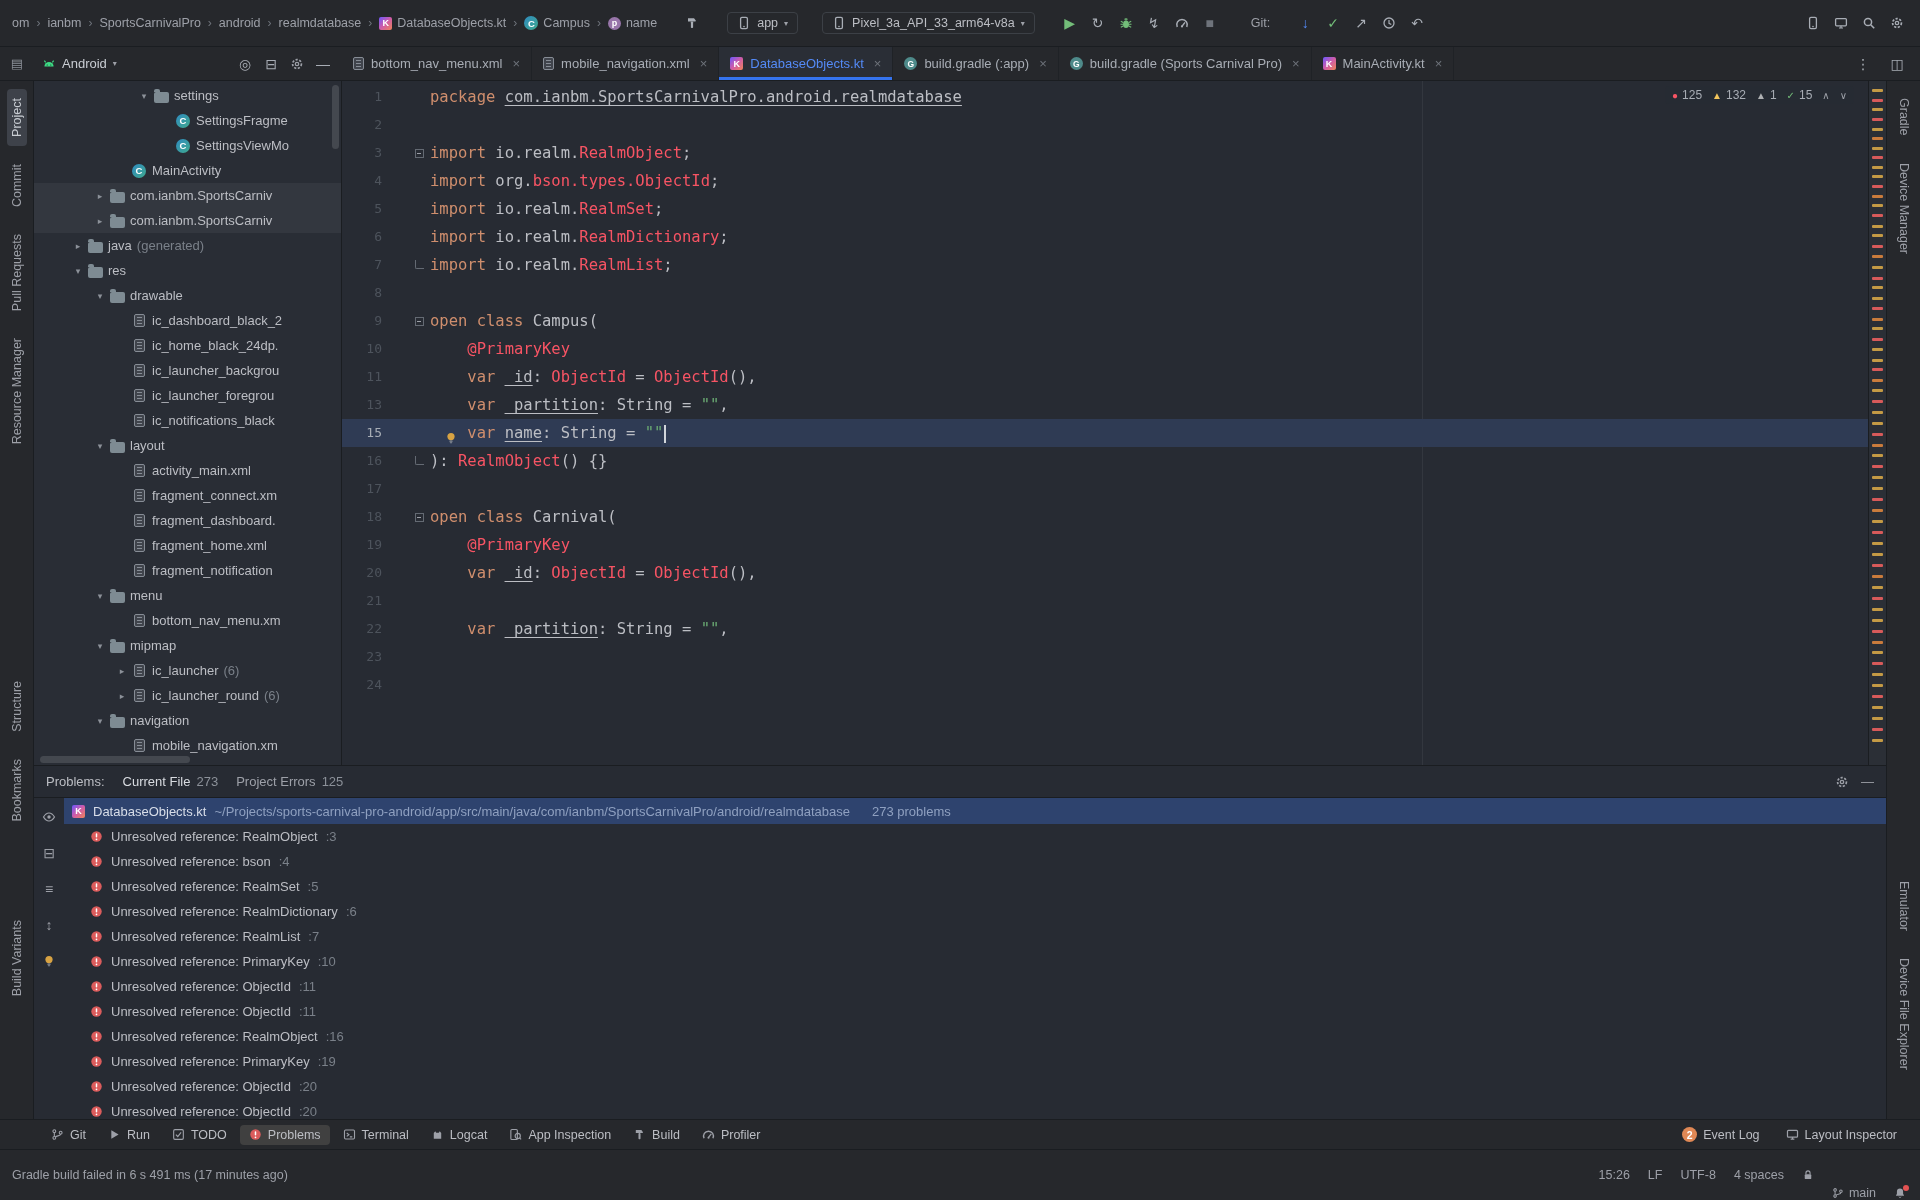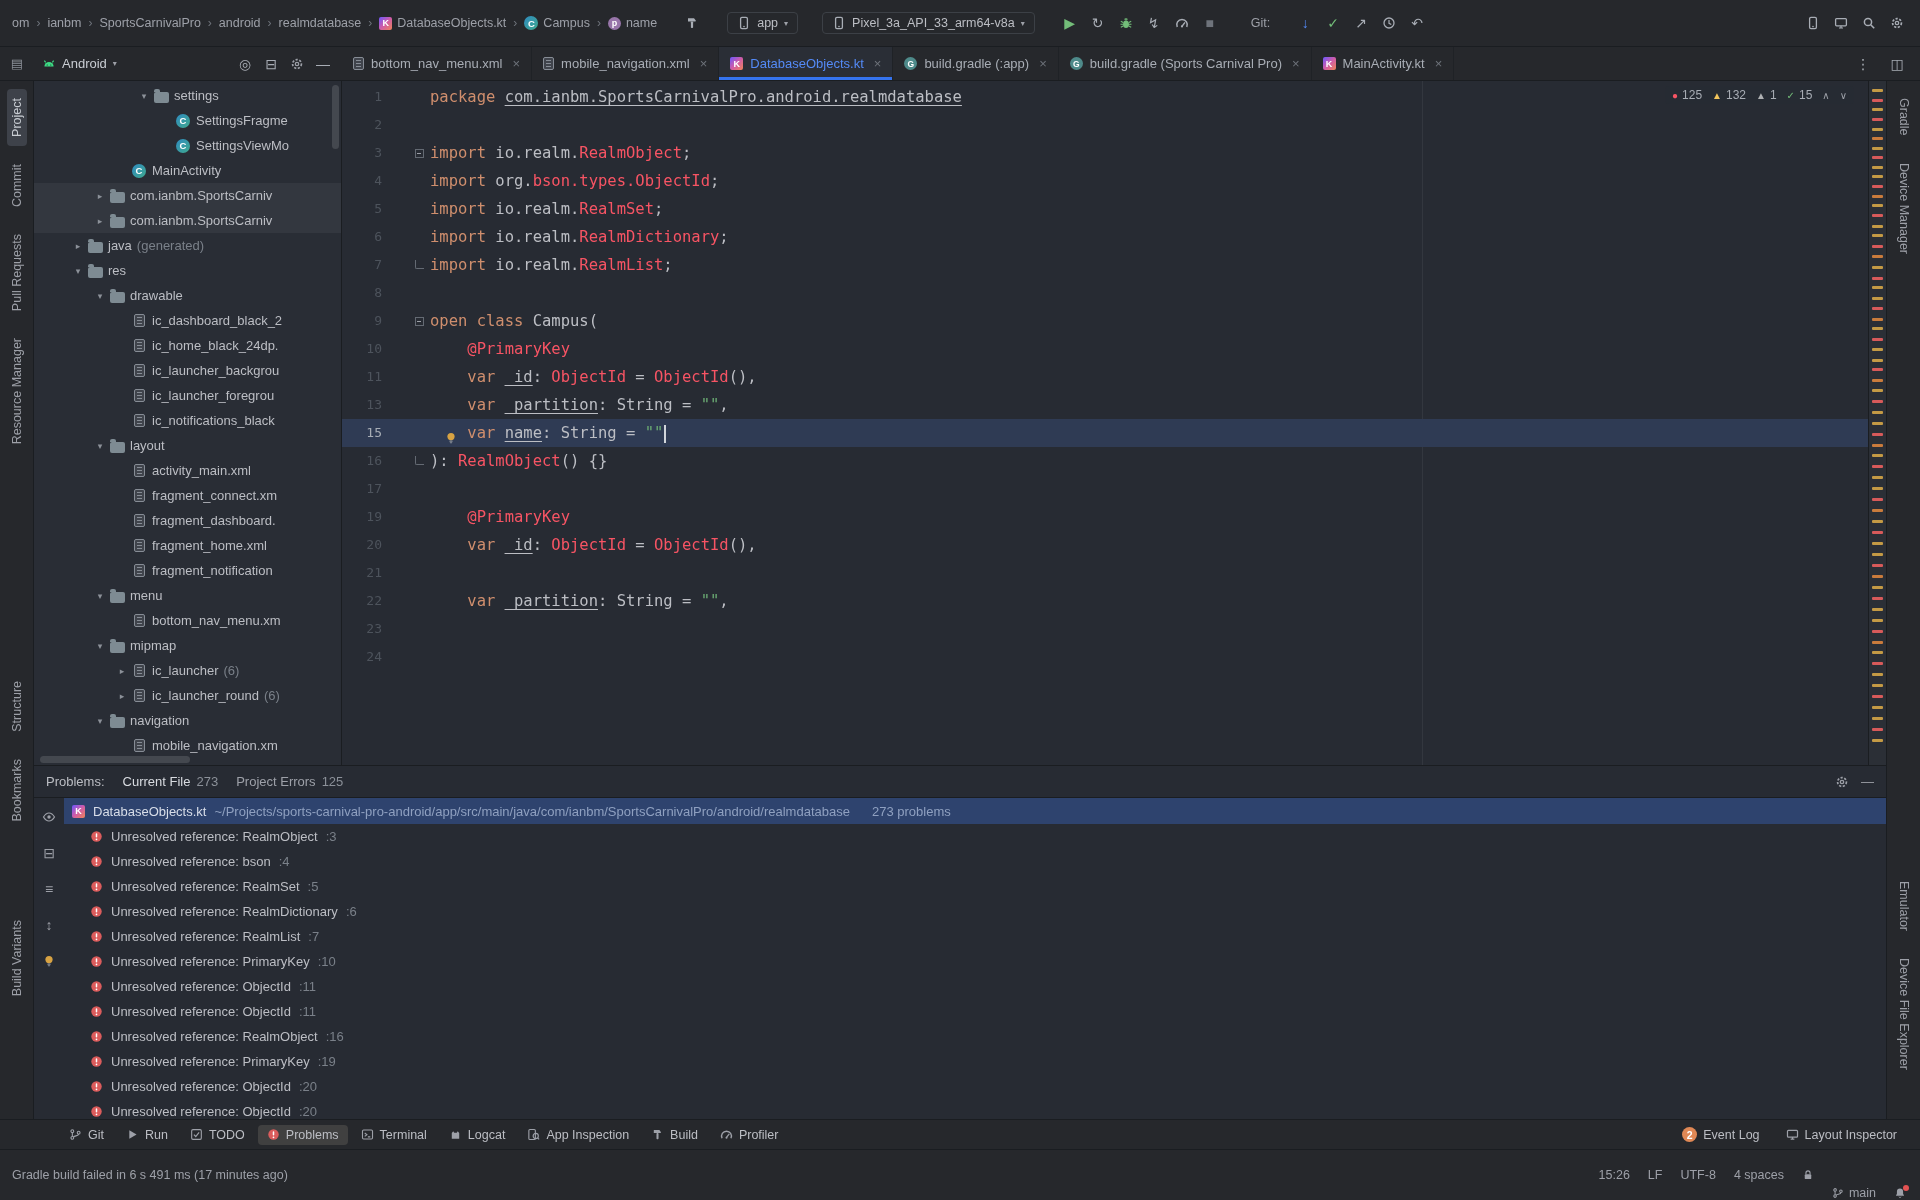--- a/index.html
+++ b/index.html
@@ -117,21 +117,21 @@
   #phdr{height:26px;background:#2E436E;display:flex;align-items:center;padding:0 8px;gap:8px;white-space:nowrap;}
   #phdr .pfile{color:#D8DEE9;}
   #phdr .ppath{color:#8FA0C0;}
   #phdr .pprob{color:#8FA0C0;margin-left:14px;}
   .prow{height:25px;display:flex;align-items:center;padding-left:26px;gap:8px;font-size:13px;white-space:nowrap;}
   .prow .ic{width:13px;height:13px;}
   .ptext{color:#BCBEC4;}
   .ploc{color:#7A8089;}
 
   
-  #bottombar{flex:0 0 30px;display:flex;align-items:center;padding:0 14px 0 60px;gap:0;border-top:1px solid #1A1D21;}
+  #bottombar{flex:0 0 30px;display:flex;align-items:center;padding:0 14px 0 42px;gap:0;border-top:1px solid #1A1D21;}
   .bitem{display:flex;align-items:center;gap:6px;padding:3px 9px;border-radius:4px;color:#BCBEC4;font-size:12.5px;white-space:nowrap;}
   .bitem .ic{width:13px;height:13px;color:#9DA0A8;}
   .bitem.active{background:#404040;}
   #bbar-right{margin-left:auto;display:flex;gap:8px;}
   .badge{min-width:15px;height:15px;border-radius:50%;background:#E08855;color:#fff;font-size:10.5px;font-weight:bold;
          display:inline-flex;align-items:center;justify-content:center;padding:0 2px;}
 
   
   #statusbar{flex:0 0 24px;display:flex;align-items:center;padding:0 14px 0 12px;font-size:12.5px;color:#9DA0A8;border-top:1px solid #1A1D21;}
   #status-right{margin-left:auto;display:flex;gap:18px;align-items:center;}
@@ -679,20 +679,28 @@
               <span class="fold">
                 <span class="fend"></span>
               </span>
               <span class="ctext"><span class="td">): </span><span class="te">RealmObject</span><span class="td">() {}</span></span>
             </div>
             <div class="cl">
               <span class="num">17</span>
               <span class="g2"></span>
               <span class="fold"></span>
               <span class="ctext"></span>
+            </div>
+            <div class="cl">
+              <span class="num">18</span>
+              <span class="g2"></span>
+              <span class="fold">
+                <span class="fbox"></span>
+              </span>
+              <span class="ctext"><span class="tk">open class </span><span class="td">Carnival(</span></span>
             </div>
             <div class="cl">
               <span class="num">19</span>
               <span class="g2"></span>
               <span class="fold"></span>
               <span class="ctext"><span class="td">    </span><span class="te">@PrimaryKey</span></span>
             </div>
             <div class="cl">
               <span class="num">20</span>
               <span class="g2"></span>

